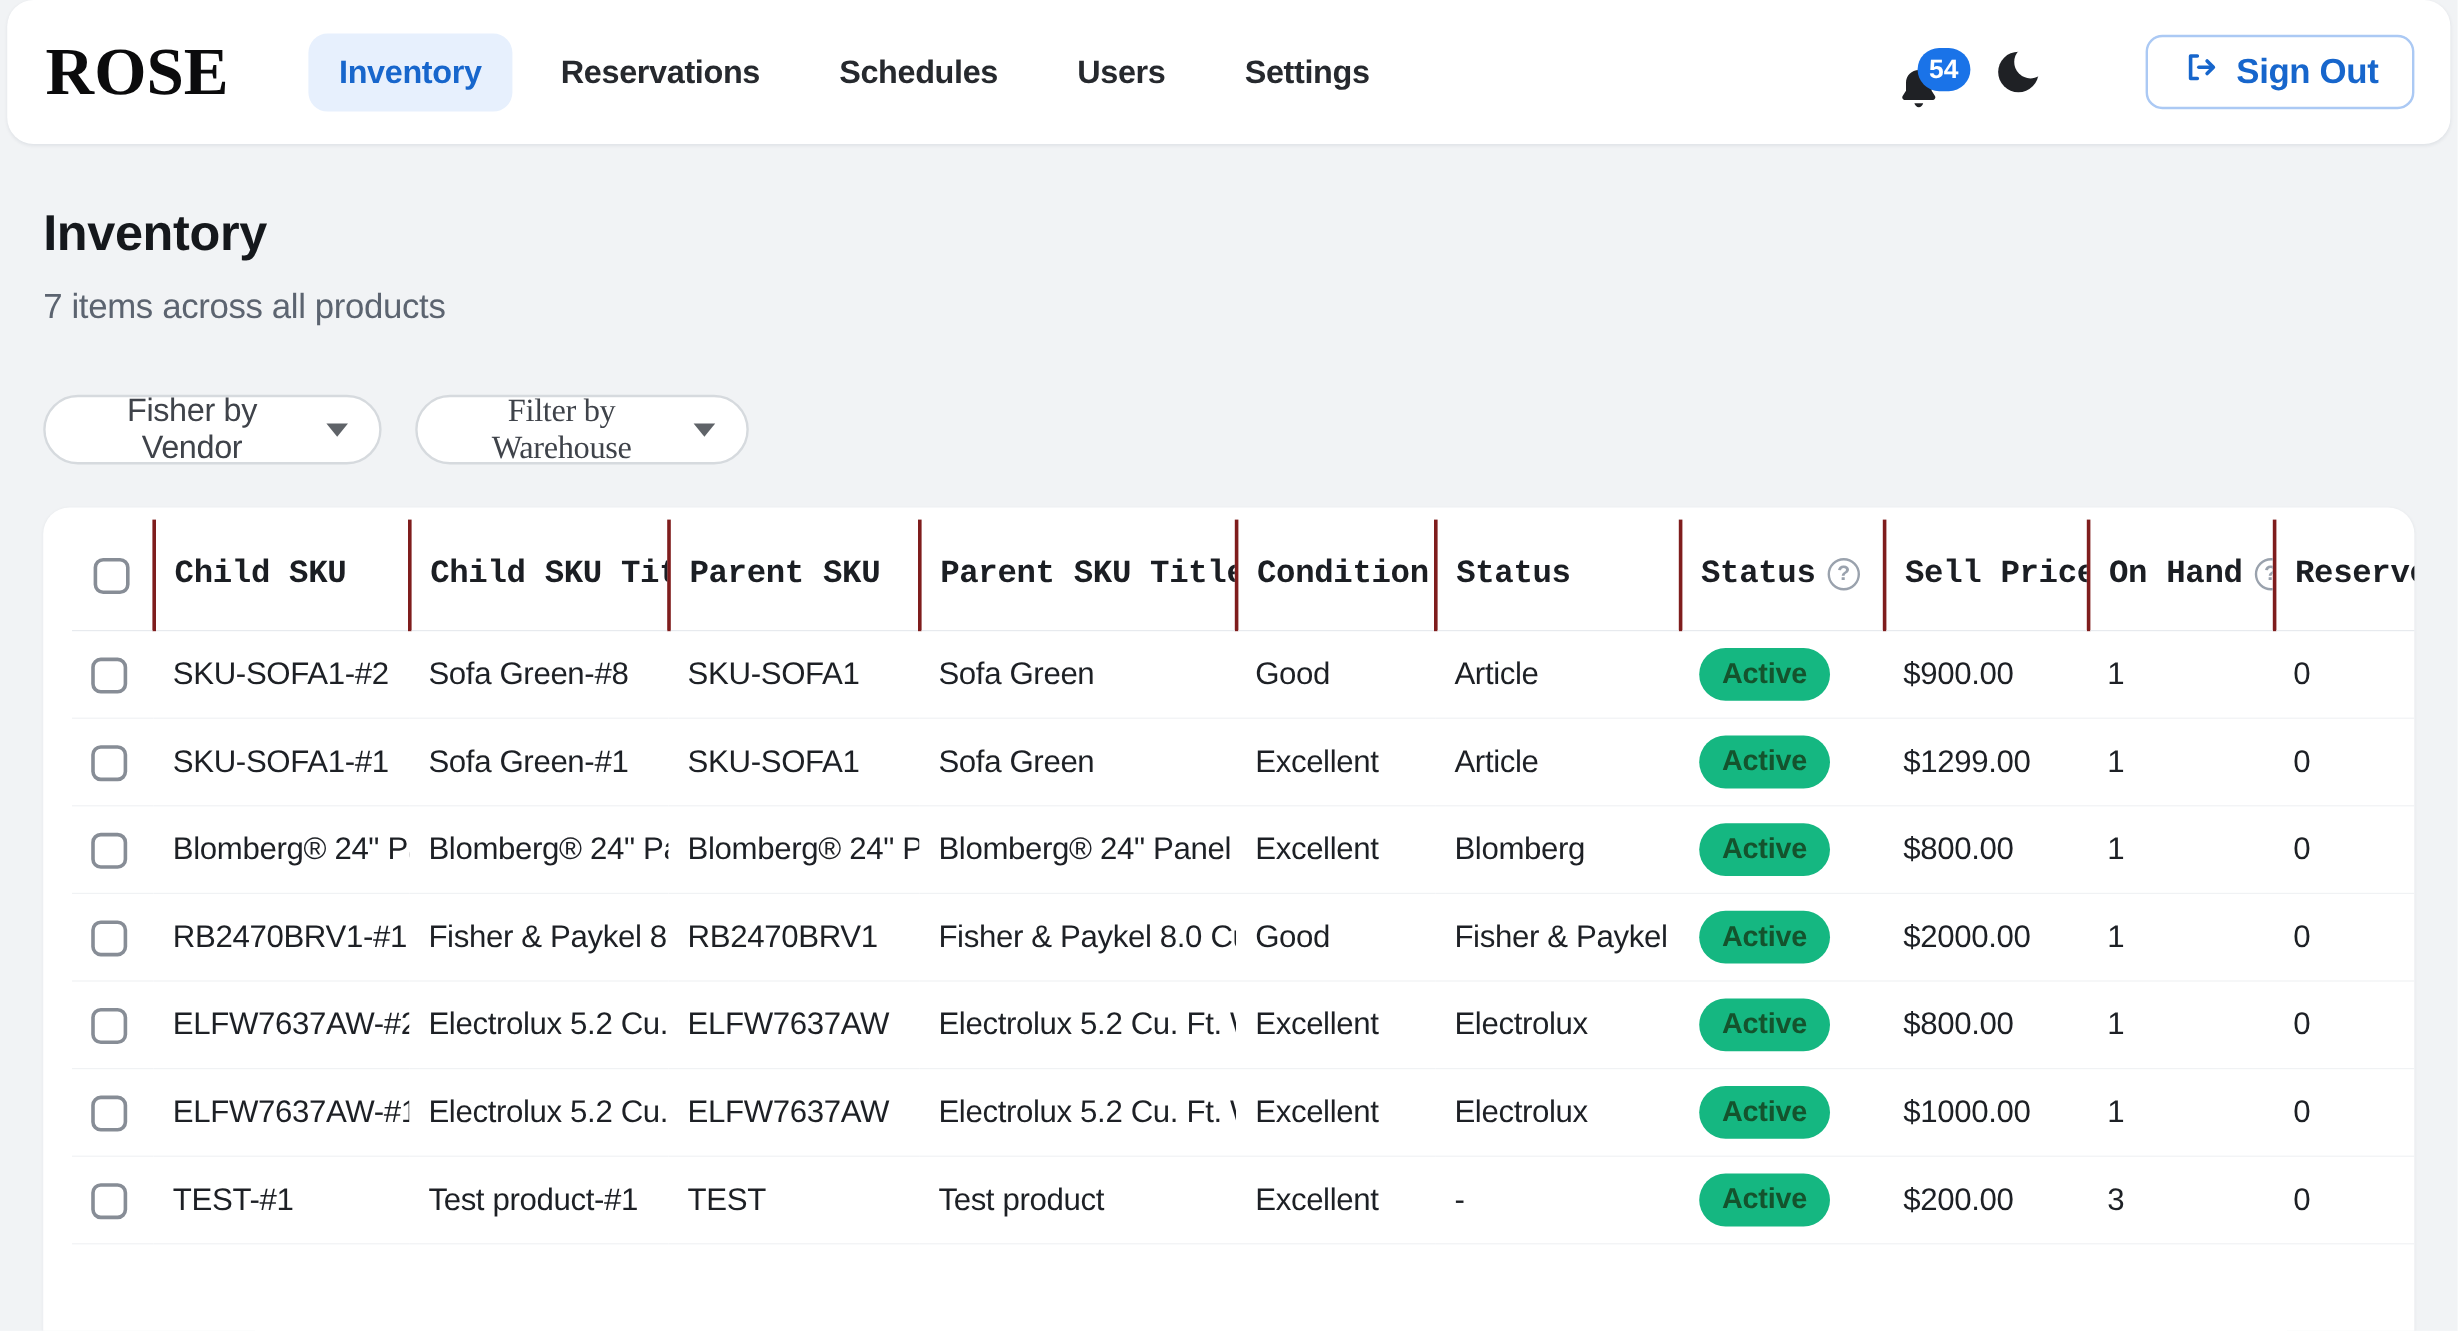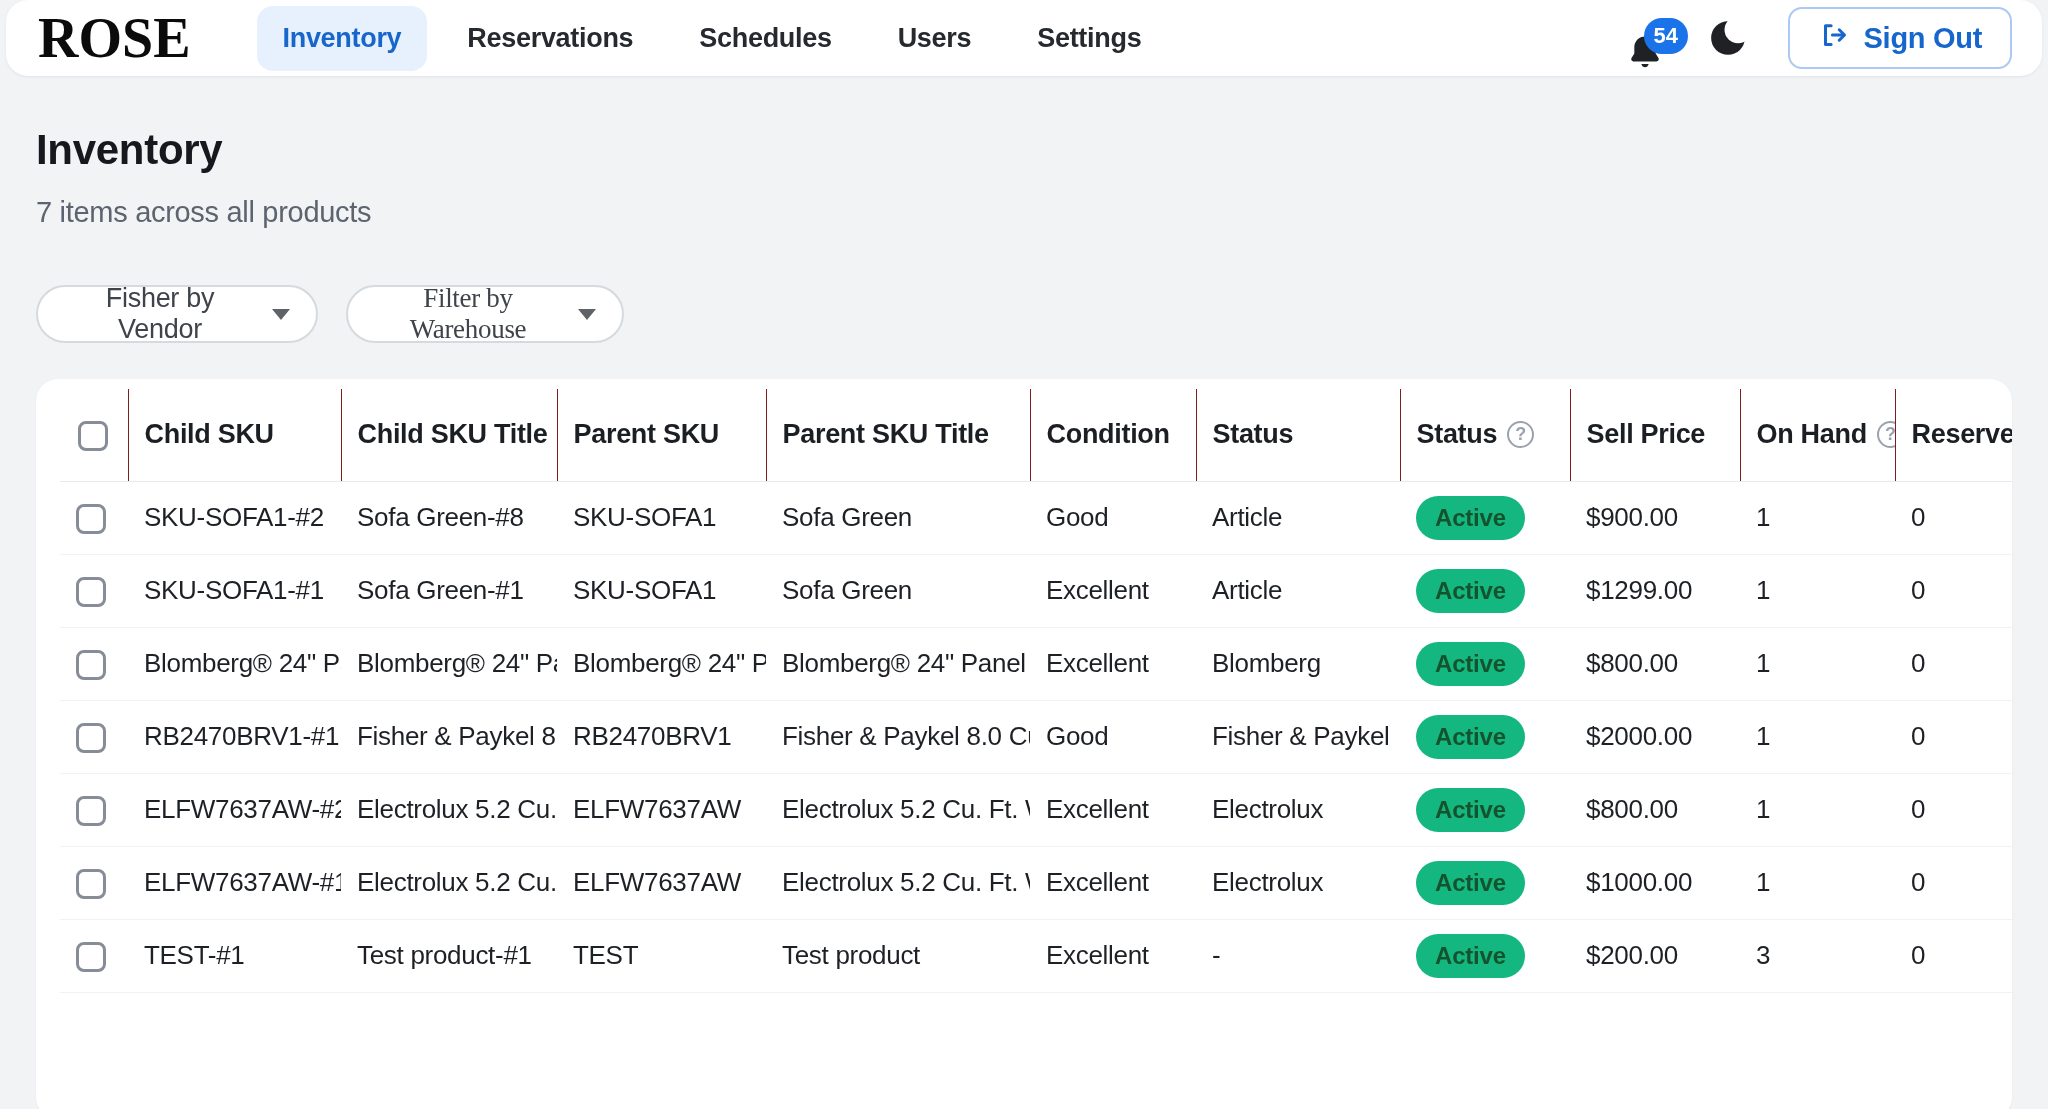--- a/index.html
+++ b/index.html
@@ -6,21 +6,21 @@
   html,body { width:2048px; height:1109px; overflow:hidden; }
   body {
     background:#f1f3f5;
     font-family:"Liberation Sans","DejaVu Sans",sans-serif;
     color:#1d2025;
     letter-spacing:-0.3px;
   }
 
   
   .nav {
-    margin:0 6px; height:76px; background:#ffffff;
+    margin:0 6px; height:120px; background:#ffffff;
     border-radius:22px;
     box-shadow:0 1px 3px rgba(20,30,50,.07);
     display:flex; align-items:center; padding:0 30px 0 32px;
   }
   .logo {
     font-family:"Liberation Serif","DejaVu Serif",serif;
     font-weight:700; font-size:56px; color:#0b0b0c; letter-spacing:0;
     line-height:1; margin-right:66px; cursor:pointer;
   }
   .nav-items { display:flex; align-items:center; gap:14px; }
@@ -38,21 +38,21 @@
     min-width:44px; height:36px; border-radius:999px;
     display:flex; align-items:center; justify-content:center; padding:0 10px;
     letter-spacing:0;
   }
   .moon { position:relative; width:44px; height:44px; cursor:pointer; }
   .signout {
     display:flex; align-items:center; gap:16px;
     border:2px solid #abc9f4; border-radius:14px; background:#fff;
     color:#1766cc; font-weight:700; font-size:29px;
     height:62px; padding:0 28px; cursor:pointer;
-    font-family:inherit; letter-spacing:-0.3px;
+    font-family:inherit; letter-spacing:-0.3px;margin-left:46px;
   }
   .signout svg { width:30px; height:30px; }
 
   
   .main { padding:0 36px; }
   .page-title { margin-top:50px; font-size:42px; font-weight:700; color:#15181c; }
   .page-subtitle { margin-top:22px; font-size:29px; color:#5c6470; }
 
   
   .filters { margin-top:56px; display:flex; gap:28px; }
@@ -81,21 +81,21 @@
   col.c-ctitle { width:216px; } col.c-psku { width:209px; }
   col.c-ptitle { width:264px; } col.c-cond { width:166px; }
   col.c-vendor { width:204px; } col.c-status { width:170px; }
   col.c-price { width:170px; }  col.c-onhand { width:155px; }
   col.c-reserved { width:160px; }
   th {
     height:92px; text-align:left; font-size:27px; font-weight:700; color:#1b1e23;
     padding:0 10px 0 16px; white-space:nowrap; overflow:hidden;
     border-bottom:1px solid #e7eaee;
   }
-  th + th { border-left:1px solid #7f1d1d; }
+  th + th { border-left:3px solid #7f1d1d;font-family:Liberation Mono, monospace; }
   td {
     height:73px; font-size:26px; color:#1d2025;
     padding:0 10px 0 16px; white-space:nowrap; overflow:hidden;
     border-bottom:1px solid #f0f2f4;
   }
   .th-inner { display:flex; align-items:center; }
   .help {
     width:27px; height:27px; margin-left:10px; flex:0 0 auto;
     border:2px solid #9aa2ad; border-radius:50%; color:#9aa2ad;
     font-size:18px; font-weight:700; display:inline-flex;

